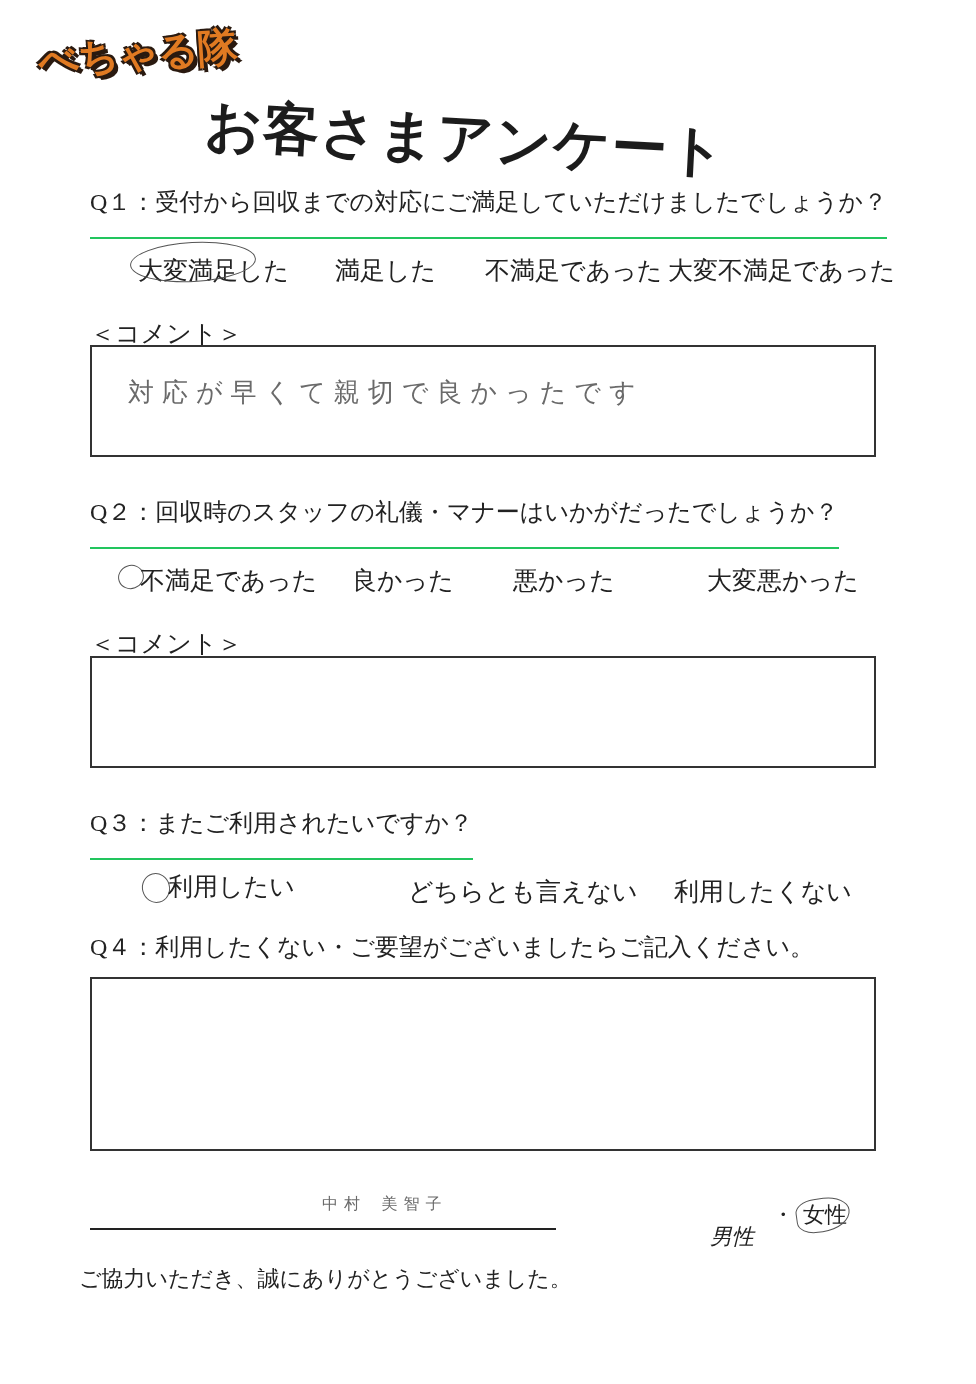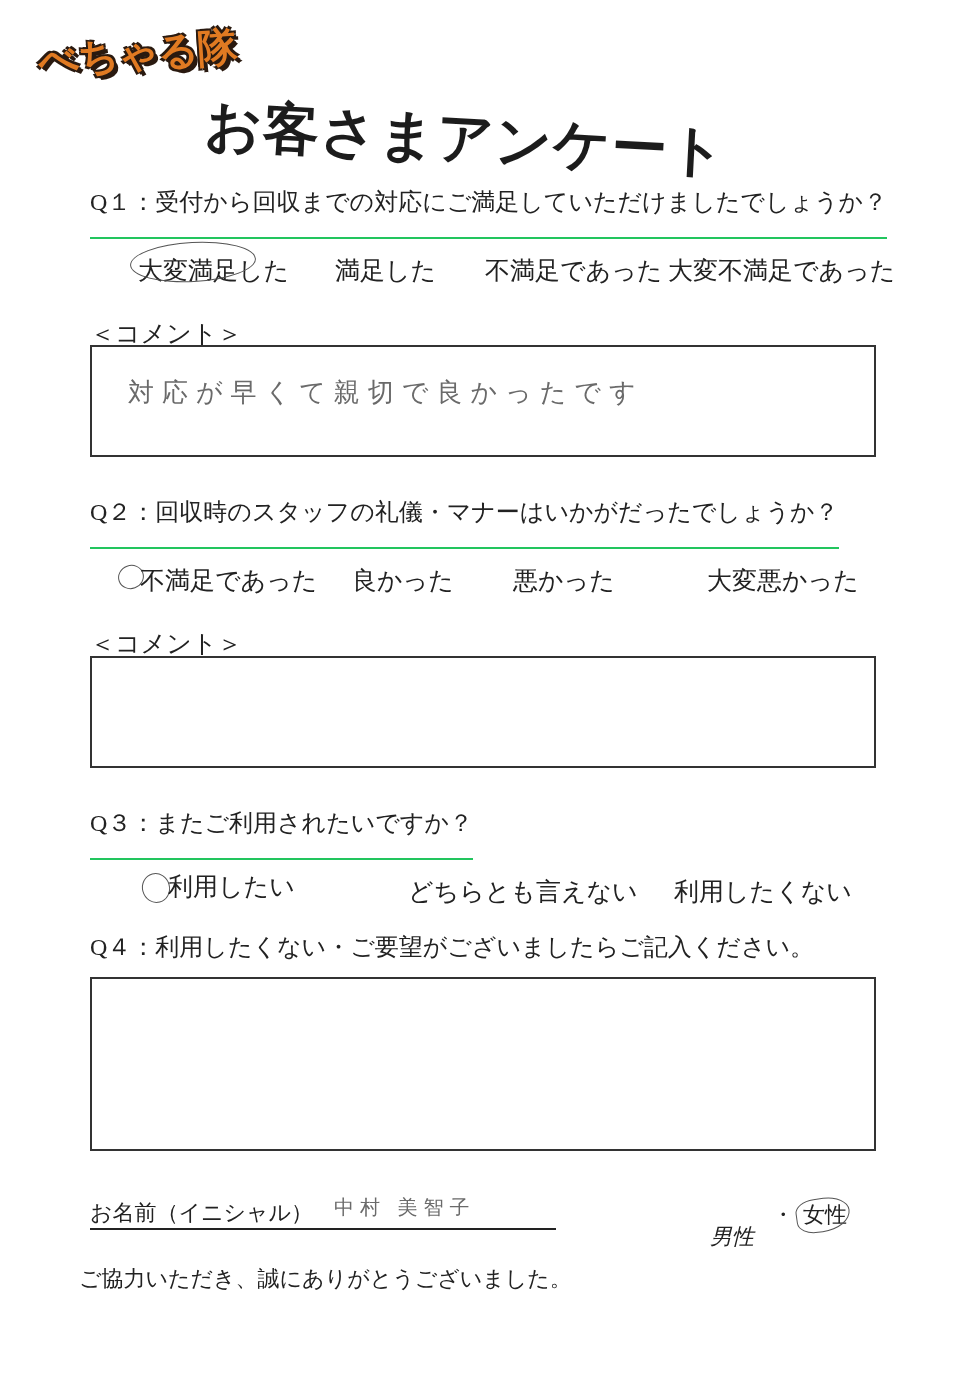--- a/index.html
+++ b/index.html
@@ -20,21 +20,21 @@
   }
   .q {
     font-size: 24px; color: #222; border-bottom: 2px solid #22c55e; padding-bottom: 20px; line-height: 30px;
     white-space: nowrap;
     font-family: Liberation Serif, serif;
   }
   .opt { font-size: 25px; color: #222; white-space: nowrap; }
   .comment-label { font-size: 25px; color: #222; }
   .box { border: 2px solid #333; background: #fff; }
   .hand {
-    font-family: Liberation Sans, sans-serif; font-weight: 200; color: #6a6a6a; font-size: 26px;
+    font-family: Liberation Mono, monospace; font-weight: 200; color: #6a6a6a; font-size: 26px;
     letter-spacing: 8px; white-space: nowrap; text-align: center;
   }
   .circle-mark {
     border: 1.5px solid #555; border-radius: 50%; pointer-events: none;
   }
   .name-line { border-bottom: 2px solid #222; }
   .footer-text { font-size: 22px; color: #222; white-space: nowrap; }
 </style>
 </head>
 <body>
@@ -71,22 +71,21 @@
 <div class="abs opt" style="left:168px; top:870px;">利用したい</div>
 <div class="abs opt" style="left:408px; top:875px;">どちらとも言えない</div>
 <div class="abs opt" style="left:674px; top:875px;">利用したくない</div>
 
 <div class="abs q" style="left:90px; top:932px;">Q４：利用したくない・ご要望がございましたらご記入ください。</div>
 <div class="abs box" style="left:90px; top:977px; width:782px; height:170px;">
   <div class="abs hand" style="left:36px; top:28px;"></div>
 </div>
 
 <div class="abs name-line" style="left:90px; top:1196px; width:466px; height:32px;">
-  <span class="footer-text" style="position:absolute; left:0; top:2px;">お名前（イニシャル）</span>
-  <span class="hand" style="position:absolute; left:244px; top:-2px; font-size:20px; letter-spacing:6px;">中村 美智子</span>
+  <span class="hand" style="position:absolute; left:232px; top:-2px; font-size:16px; letter-spacing:6px;">中村 美智子</span>
 </div>
 
 <div class="abs footer-text" style="left:710px; top:1222px;font-style:italic;">男性</div>
 <div class="abs footer-text" style="left:772px; top:1200px;">・</div>
 <div class="abs footer-text" style="left:803px; top:1200px;">女性</div>
 <div class="abs circle-mark" style="left:796px; top:1198px; width:52px; height:32px; border-radius:40% 50% 60% 40%; transform:rotate(-8deg);"></div>
 
 <div class="abs footer-text" style="left:79px; top:1264px;">ご協力いただき、誠にありがとうございました。</div>
 
 </body></html>

